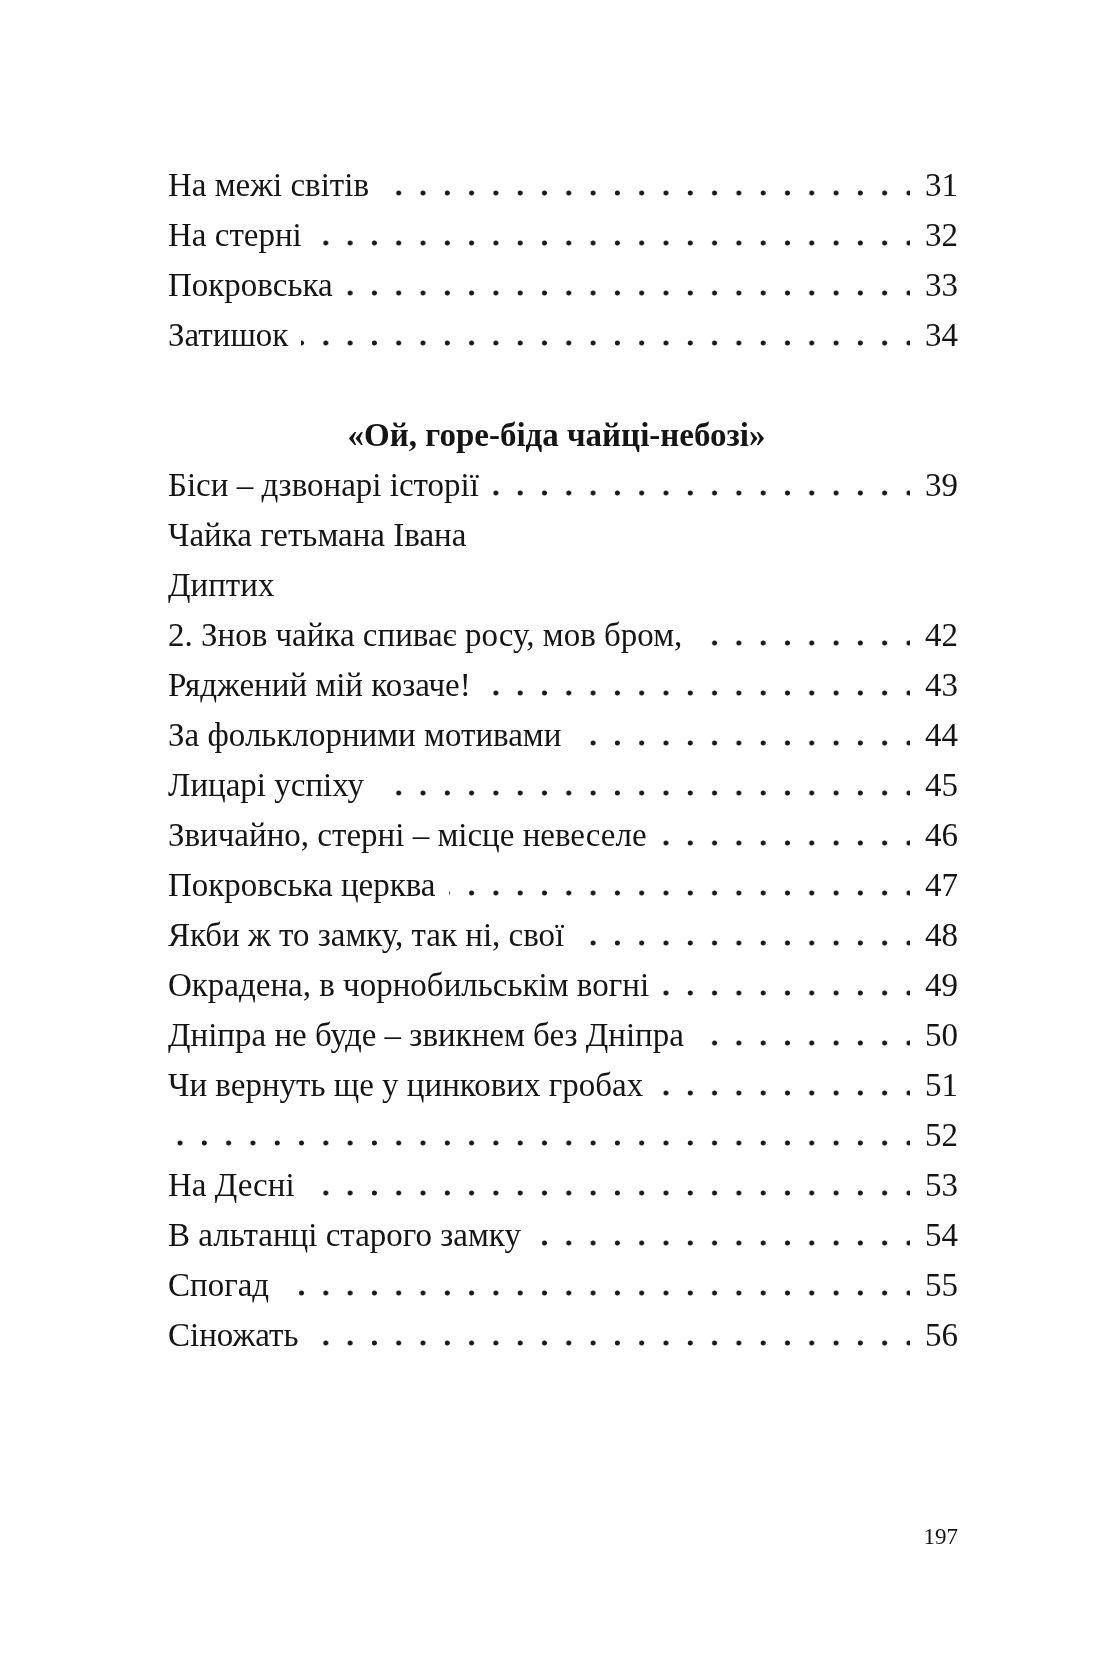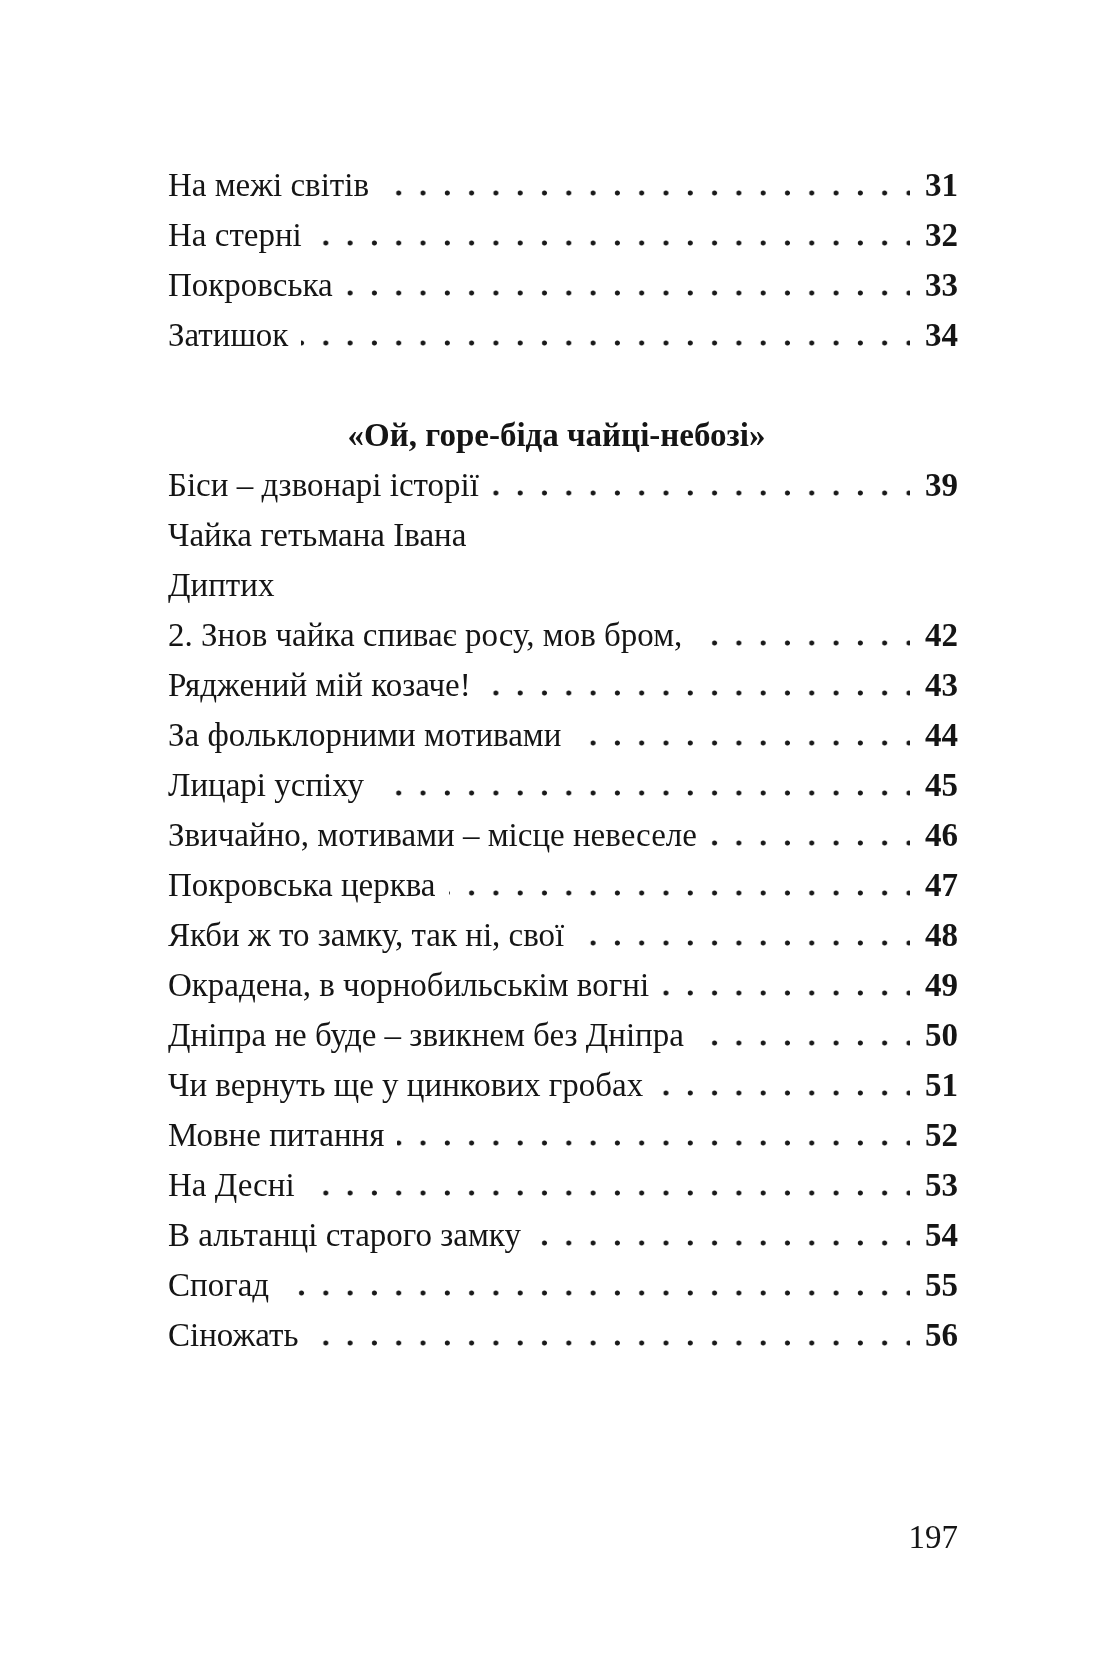--- a/index.html
+++ b/index.html
@@ -41,32 +41,31 @@
   }
   .row .title {
     background: #ffffff;
     padding-right: 13px;
   }
   .row .num {
     margin-left: auto;
     background: #ffffff;
     padding-left: 15px;
     font-feature-settings: "onum" 1, "pnum" 1;
-    font-weight: bold;
   }
   .row.heading {
     font-weight: bold;
     margin-top: 50px;
     justify-content: center;
   }
   .folio {
     position: absolute;
     right: 144px;
     top: 1512px;
-    font-size: 33px;
+    font-size: 23px;
     line-height: 50px;
     font-feature-settings: "onum" 1, "pnum" 1;
   }
 </style>
 </head>
 <body>
 
 <div class="page">
   <main class="toc" id="toc">
   <div class="row has-page">
@@ -124,21 +123,21 @@
     <span class="title">За фольклорними мотивами</span>
     <span class="num">44</span>
   </div>
 
   <div class="row has-page">
     <span class="title">Лицарі успіху</span>
     <span class="num">45</span>
   </div>
 
   <div class="row has-page">
-    <span class="title">Звичайно, мотивами – місце невеселе</span>
+    <span class="title">Звичайно, стерні – місце невеселе</span>
     <span class="num">46</span>
   </div>
 
   <div class="row has-page">
     <span class="title">Покровська церква</span>
     <span class="num">47</span>
   </div>
 
   <div class="row has-page">
     <span class="title">Якби ж то замку, так ні, свої</span>
@@ -154,21 +153,20 @@
     <span class="title">Дніпра не буде – звикнем без Дніпра</span>
     <span class="num">50</span>
   </div>
 
   <div class="row has-page">
     <span class="title">Чи вернуть ще у цинкових гробах</span>
     <span class="num">51</span>
   </div>
 
   <div class="row has-page">
-    <span class="title">Мовне питання</span>
     <span class="num">52</span>
   </div>
 
   <div class="row has-page">
     <span class="title">На Десні</span>
     <span class="num">53</span>
   </div>
 
   <div class="row has-page">
     <span class="title">В альтанці старого замку</span>

